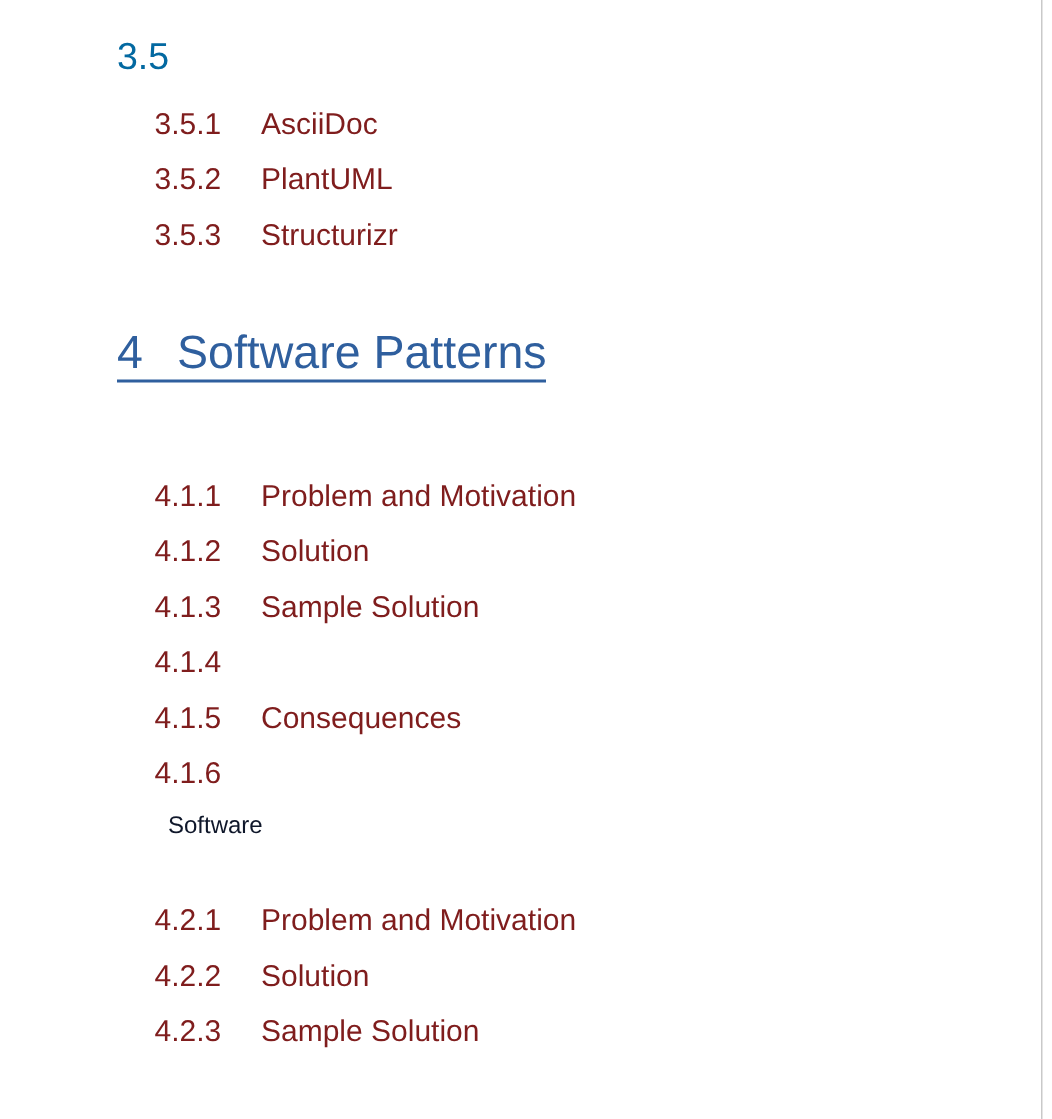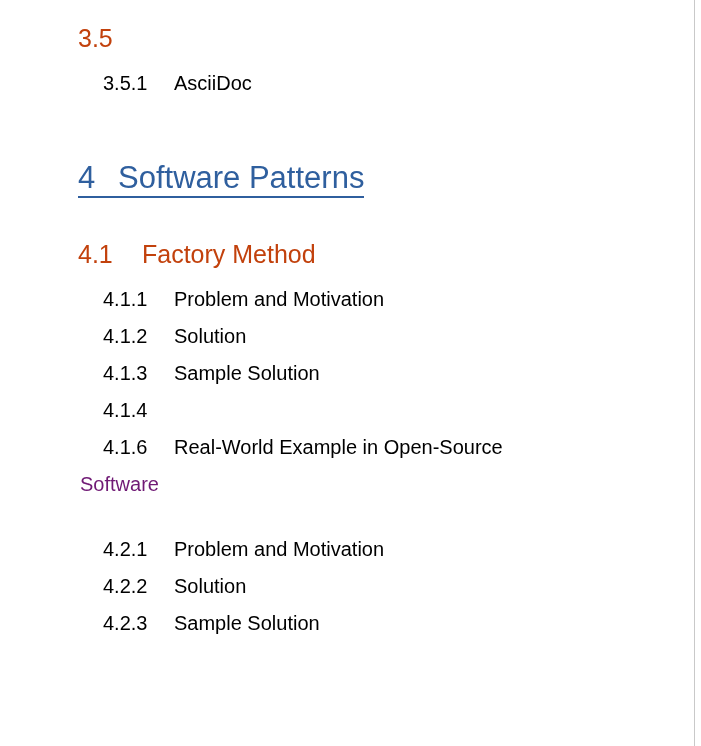--- a/index.html
+++ b/index.html
@@ -31,33 +31,33 @@
     width: 694px;
     height: 746px;
     padding: 0;
     box-sizing: border-box;
   }
   
   .lvl2 {
     display: flex;
     align-items: baseline;
     font-size: 25px;
-    color: #c2410c;
+    color: #0369a1;
     padding-left: 78px;
     line-height: 1.0;
   }
   .lvl2 .num {
     min-width: 64px;
     display: inline-block;
   }
   .lvl3 {
     display: flex;
     align-items: baseline;
     font-size: 20px;
-    color: #000000;
+    color: #7f1d1d;
     padding-left: 103px;
     line-height: 1.0;
   }
   .lvl3 .num {
     min-width: 71px;
     display: inline-block;
   }
   .lvl1 {
     padding-left: 78px;
     font-size: 31px;
@@ -68,23 +68,23 @@
     display: inline-flex;
     align-items: baseline;
     border-bottom: 2px solid #2f5f9e;
     padding-bottom: 3px;
   }
   .lvl1 .num {
     min-width: 40px;
     display: inline-block;
   }
   .wrap-cont {
-    padding-left: 80px;
-    font-size: 20px;
-    color: #701a75;
+    padding-left: 112px;
+    font-size: 16px;
+    color: #0f172a;
     line-height: 1.0;
   }
   .sp-1 { height: 22px; }
   .sp-2 { height: 26px; }
   .sp-4 { height: 19px; }
   .sp-top { height: 26px; }
   .row-gap-3 { margin-bottom: 17px; }
 </style>
 </head>
 <body>
@@ -99,37 +99,41 @@
     <span class="num">3.5</span>
   </div>
 
   <div class="sp-1"></div>
 
   <div class="lvl3 row-gap-3">
     <span class="num">3.5.1</span>
     <span class="ttl">AsciiDoc</span>
   </div>
 
+  <div class="lvl3 row-gap-3">
+    <span class="num">3.5.2</span>
+    <span class="ttl">PlantUML</span>
+  </div>
 
+  <div class="lvl3">
+    <span class="num">3.5.3</span>
+    <span class="ttl">Structurizr</span>
+  </div>
 
   <div class="sp-2" style="height:52px;"></div>
 
   <div class="lvl1">
     <span class="inner">
       <span class="num">4</span>
       <span class="ttl">Software Patterns</span>
     </span>
   </div>
 
   <div class="sp-2" style="height:44px;"></div>
 
-  <div class="lvl2">
-    <span class="num">4.1</span>
-    <span class="ttl">Factory Method</span>
-  </div>
 
   <div class="sp-1"></div>
 
   <div class="lvl3 row-gap-3">
     <span class="num">4.1.1</span>
     <span class="ttl">Problem and Motivation</span>
   </div>
 
   <div class="lvl3 row-gap-3">
     <span class="num">4.1.2</span>
@@ -138,24 +142,27 @@
 
   <div class="lvl3 row-gap-3">
     <span class="num">4.1.3</span>
     <span class="ttl">Sample Solution</span>
   </div>
 
   <div class="lvl3 row-gap-3">
     <span class="num">4.1.4</span>
   </div>
 
+  <div class="lvl3 row-gap-3">
+    <span class="num">4.1.5</span>
+    <span class="ttl">Consequences</span>
+  </div>
 
   <div class="lvl3">
     <span class="num">4.1.6</span>
-    <span class="ttl">Real-World Example in Open-Source</span>
   </div>
   <div class="wrap-cont" style="margin-top:17px;">Software</div>
 
   <div class="sp-4" style="height:23px;"></div>
 
 
   <div class="sp-1"></div>
 
   <div class="lvl3 row-gap-3">
     <span class="num">4.2.1</span>

